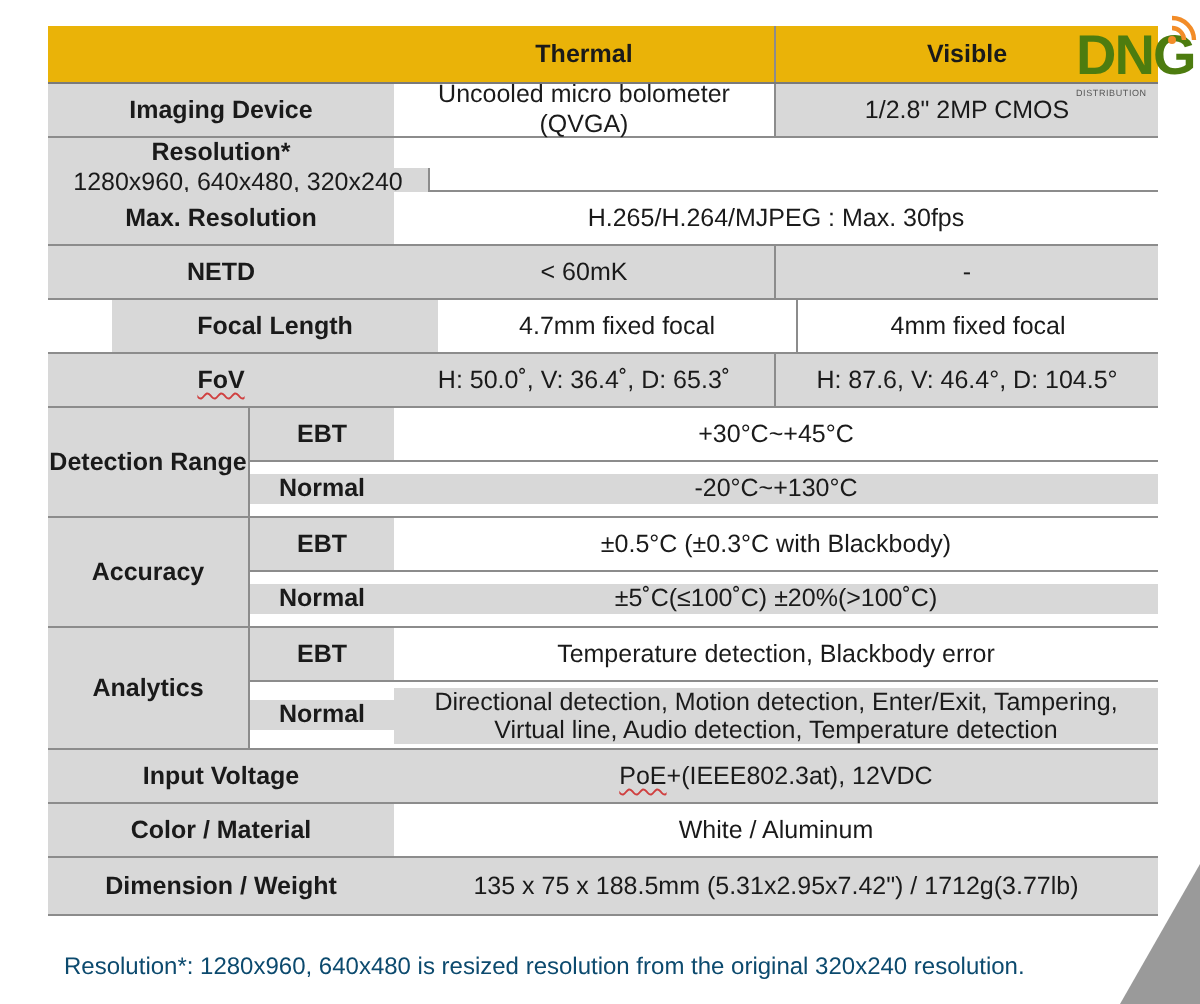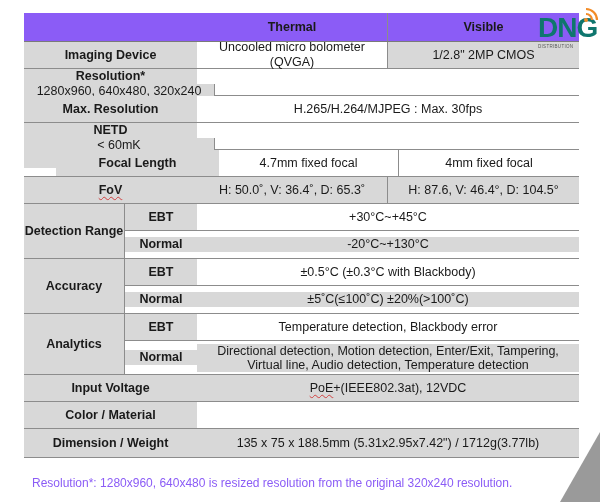--- a/index.html
+++ b/index.html
@@ -3,35 +3,35 @@
 <meta charset="utf-8">
 <style>
   html,body{margin:0;padding:0;}
   body{width:600px;height:502px;background:#ffffff;position:relative;overflow:hidden;font-family:"Liberation Sans",sans-serif;color:#1a1a1a;}
   .tbl{position:absolute;left:24px;top:13px;width:555px;}
   .row{display:flex;border-bottom:1px solid #8c8c8c;}
   .cell{display:flex;align-items:center;justify-content:center;text-align:center;font-size:12.5px;box-sizing:border-box;line-height:15px;}
   .lbl{width:173px;font-weight:bold;font-size:12.5px;}
   .grey{background:#d8d8d8;}
   .white{background:#ffffff;}
-  .head{background:#8b5cf6;font-weight:bold;}
+  .head{background:#eab308;font-weight:bold;}
   .vsep{border-right:1px solid #8c8c8c;}
   .c1{width:191px;}
   .c2{width:191px;}
   .span{width:382px;}
   .grp{display:flex;border-bottom:1px solid #8c8c8c;}
   .grp-lbl{width:101px;background:#d8d8d8;border-right:1px solid #8c8c8c;font-weight:bold;}
   .grp-body{display:flex;flex-direction:column;flex:1;}
   .sub{display:flex;}
   .sub + .sub{border-top:1px solid #8c8c8c;align-items:center;}
   .sub-lbl{width:72px;background:#d8d8d8;font-weight:bold;}
   .logo{position:absolute;left:538px;top:10px;width:60px;height:40px;}
-  .logo-text{position:absolute;left:0;top:2px;font-weight:bold;font-size:28px;color:#0f766e;letter-spacing:-1px;font-family:"Liberation Sans",sans-serif;}
+  .logo-text{position:absolute;left:0;top:2px;font-weight:bold;font-size:28px;color:#4d7c0f;letter-spacing:-1px;font-family:"Liberation Sans",sans-serif;}
   .logo-sub{position:absolute;left:0;top:34px;font-size:4.5px;color:#555;letter-spacing:0.3px;}
-  .footnote{position:absolute;left:32px;top:476px;font-size:12px;color:#8b5cf6;}
+  .footnote{position:absolute;left:32px;top:476px;font-size:12px;color:#0c4a6e;}
   .corner{position:absolute;right:0;bottom:0;width:0;height:0;border-left:40px solid transparent;border-bottom:70px solid #9a9a9a;}
   .squiggle{text-decoration:underline wavy #d04040;text-decoration-thickness:1px;text-underline-offset:2px;}
 </style>
 </head>
 <body>
 
 <div class="tbl">
 
   <div class="row" style="height:28px;border-bottom:1px solid #7a7a7a;">
     <div class="cell head lbl"></div>
@@ -49,21 +49,21 @@
     <div class="cell grey lbl">Resolution*</div>
     <div class="cell grey c1 vsep">1280x960,  640x480,  320x240</div>
     <div class="cell grey c2">1920x1080  to 320x240</div>
   </div>
 
   <div class="row" style="height:26px;">
     <div class="cell grey lbl">Max. Resolution</div>
     <div class="cell white span">H.265/H.264/MJPEG  : Max. 30fps</div>
   </div>
 
-  <div class="row" style="height:26px;flex-direction:column;">
+  <div class="row" style="height:26px;">
     <div class="cell grey lbl">NETD</div>
     <div class="cell grey c1 vsep">&lt; 60mK</div>
     <div class="cell grey c2">-</div>
   </div>
 
   <div class="row" style="height:26px;padding-left:32px;">
     <div class="cell grey lbl">Focal  Length</div>
     <div class="cell white c1 vsep">4.7mm  fixed focal</div>
     <div class="cell white c2">4mm  fixed focal</div>
   </div>
@@ -122,20 +122,21 @@
   <div class="row" style="height:26px;">
     <div class="cell grey lbl">Input Voltage</div>
     <div class="cell grey span">
         <span class="squiggle">PoE</span>
         <span>+(IEEE802.3at),  12VDC</span>
       </div>
   </div>
 
   <div class="row" style="height:26px;">
     <div class="cell grey lbl">Color / Material</div>
+    <div class="cell white span">White / Aluminum</div>
   </div>
 
   <div class="row" style="height:28px;">
     <div class="cell grey lbl">Dimension  / Weight</div>
     <div class="cell grey span">135  x 75  x 188.5mm  (5.31x2.95x7.42")  / 1712g(3.77lb)</div>
   </div>
 </div>
 
 <div class="logo">
   <span class="logo-text">DNG</span>

